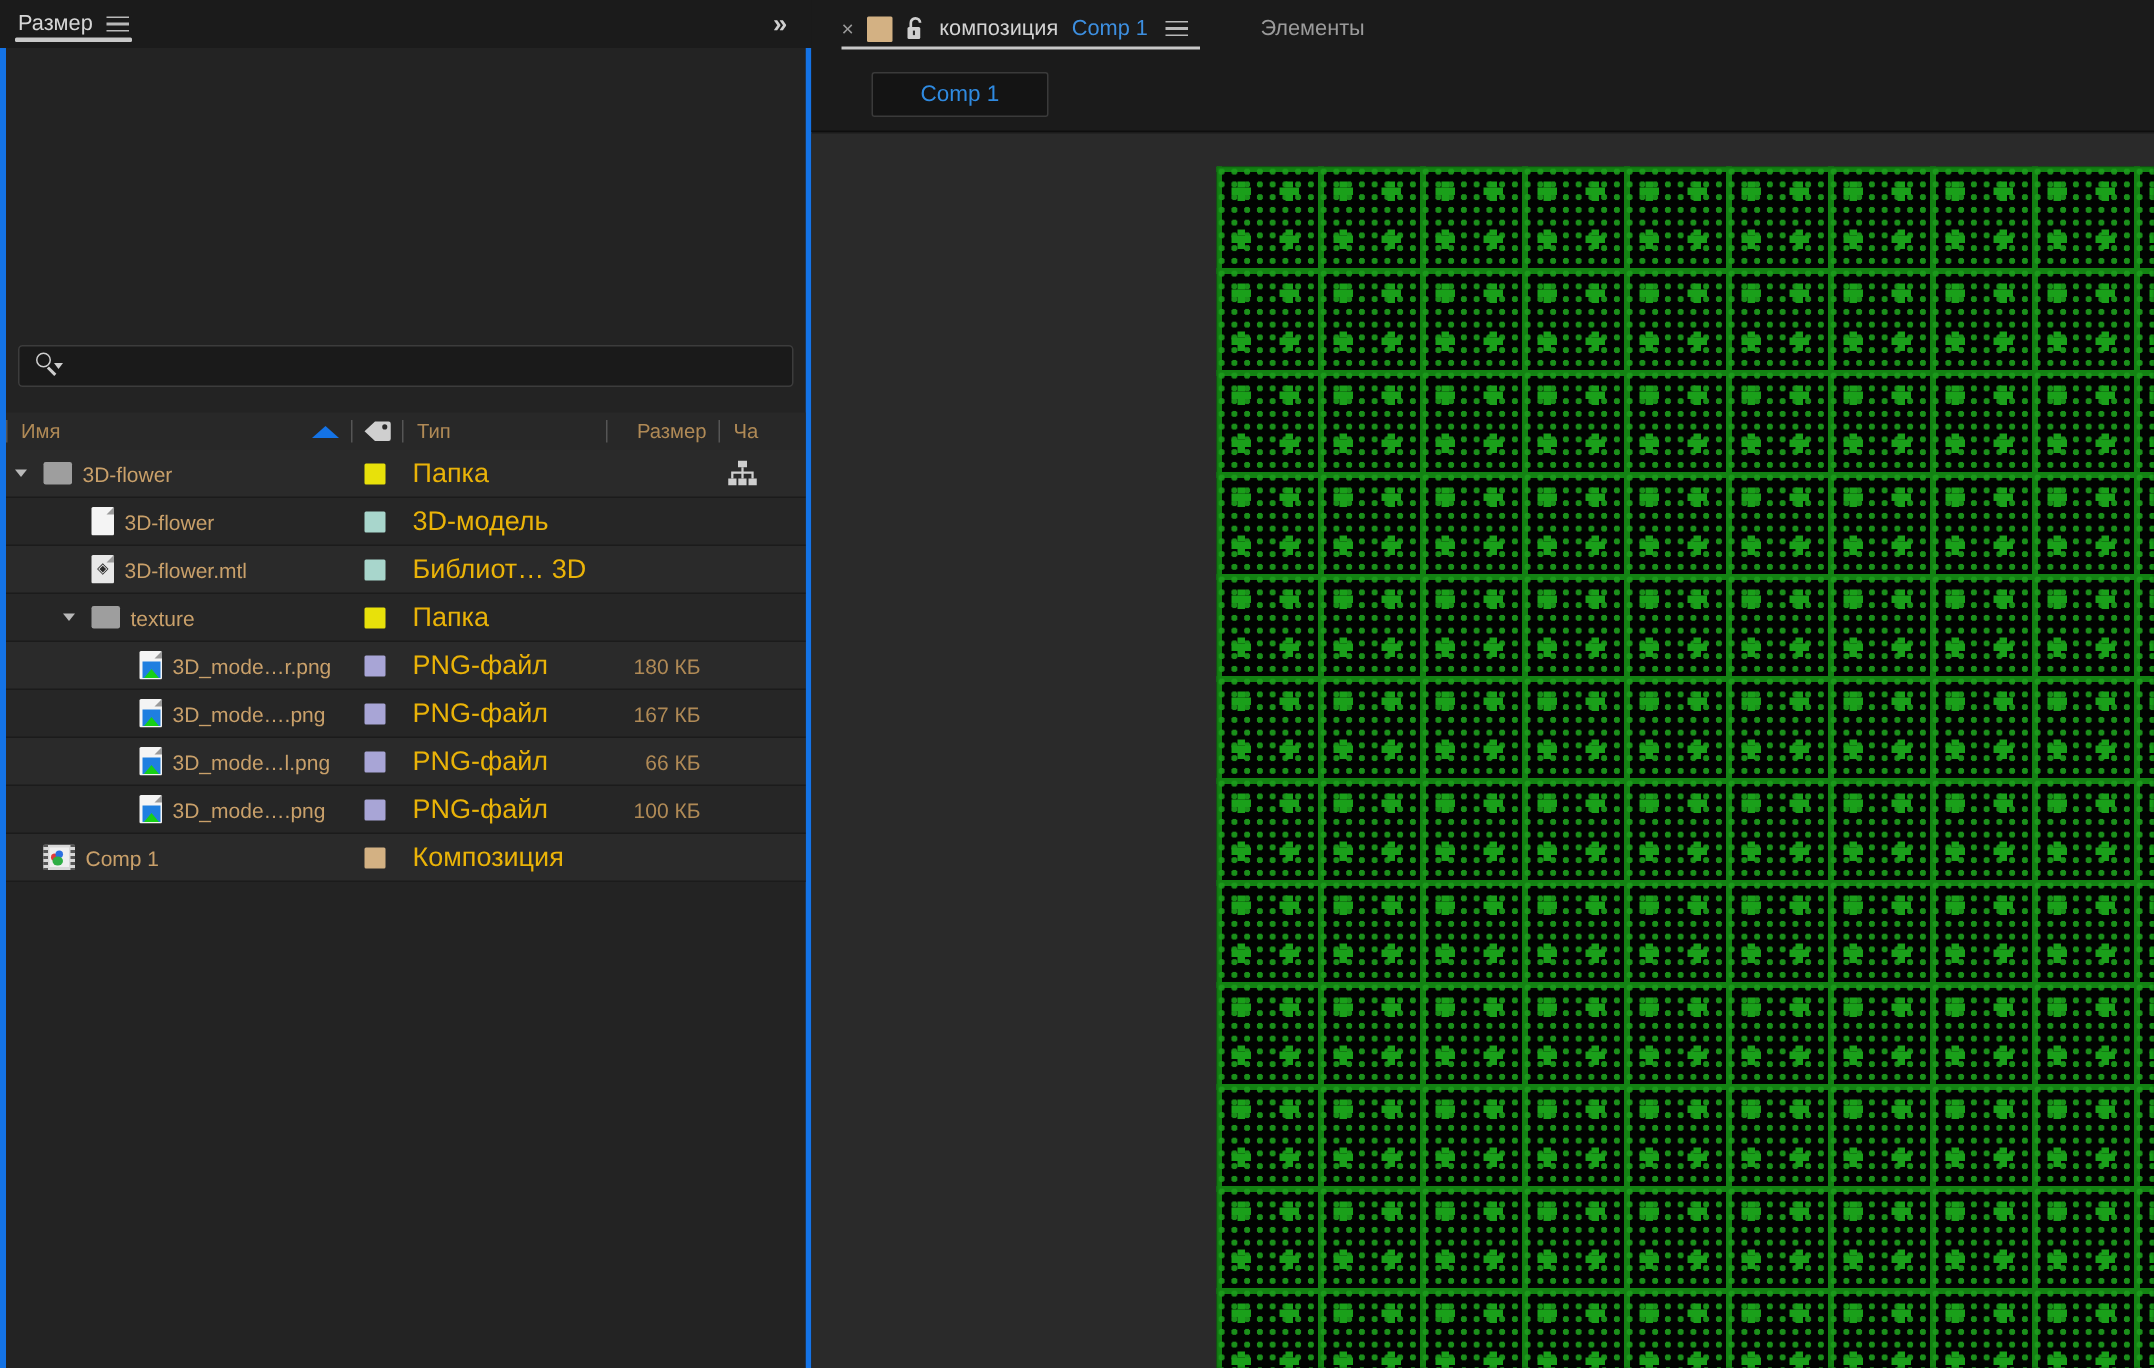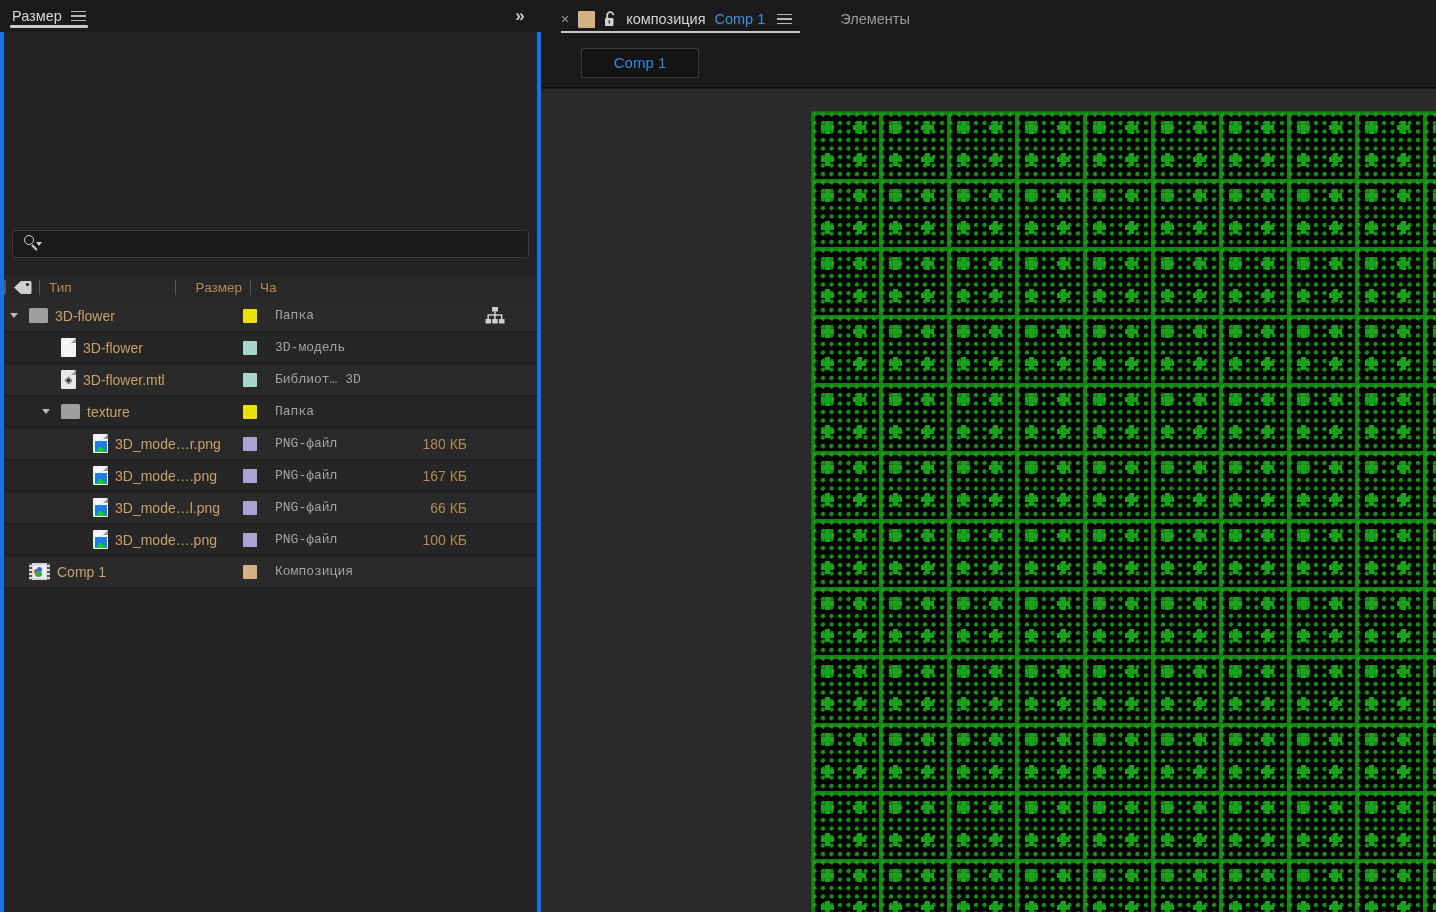--- a/index.html
+++ b/index.html
@@ -129,22 +129,22 @@
     border-left: 4.5px solid transparent; border-right: 4.5px solid transparent;
     border-top: 5px solid #b9b9b9;
   }
   .row-name {
     display: flex; align-items: center; gap: 7px; width: 229px;
     overflow: hidden; white-space: nowrap;
   }
   .row-name .nm { color: #c9a06a; font-size: 14px; }
   .cell-label { width: 33px; display: flex; justify-content: center; }
   .swatch { width: 14px; height: 14px; border-radius: 1px; }
-  .cell-type { width: 135px; color: #a3a3a3; font-size: 13px; padding-left: 9px;
-               white-space: nowrap; overflow: hidden; font-family: Liberation Mono, monospace; }
+  .cell-type { width: 135px; color: #eab308; font-size: 18px; padding-left: 9px;
+               white-space: nowrap; overflow: hidden; }
   .cell-size { width: 74px; color: #b08a56; font-size: 14px; text-align: right;
                padding-right: 8px; }
   .cell-ch { width: 40px; display: flex; justify-content: center; }
 
   
   .ic { width: 17px; height: 19px; flex: 0 0 auto; position: relative; }
   .ic-folder {
     width: 19px; height: 15px; background: #9e9e9e; border-radius: 1.5px;
     position: relative;
   }
@@ -300,20 +300,24 @@
         <span class="search-icon">
           <span class="ring"></span>
             <span class="handle"></span>
             <span class="caret"></span>
         </span>
         <input id="search-input" type="text" value="" placeholder="" style="">
       </div>
 
       <div id="col-header">
         <span class="col-sep"></span>
+        <div class="colh" id="col-name">
+          <span class="colh-label">Имя</span>
+          <span id="sort-arrow"></span>
+        </div>
         <span class="col-sep"></span>
         <div class="colh" id="col-label">
           <span class="tag-icon">
             <svg width="19" height="15" viewBox="0 0 19 15">
               <path d="M2 1 H11 L18 7.5 L11 14 H2 A1.5 1.5 0 0 1 0.5 12.5 V2.5 A1.5 1.5 0 0 1 2 1 Z" fill="#cfcfcf" transform="translate(0,0) scale(-1,1) translate(-19,0)"></path>
               <circle cx="14.5" cy="4.6" r="1.7" fill="#2b2b2b"></circle>
             </svg>
           </span>
         </div>
         <span class="col-sep"></span>

